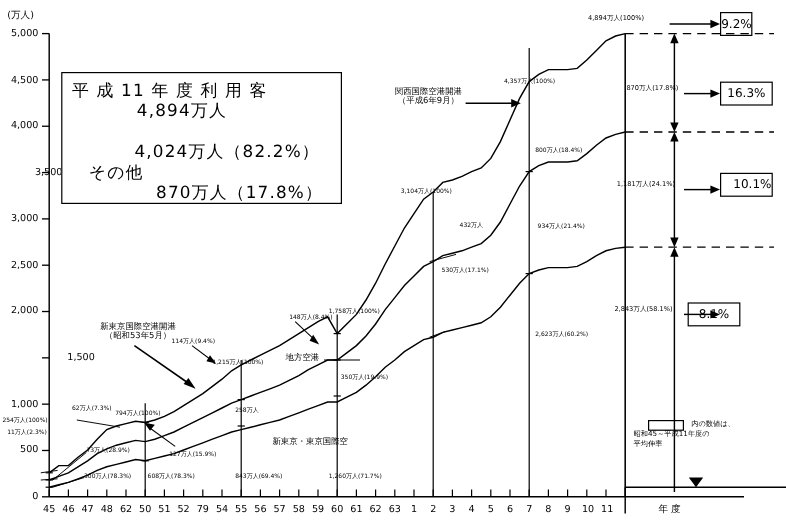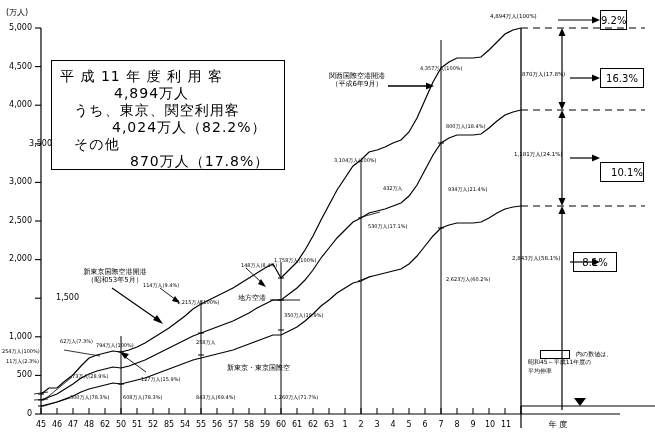--- a/index.html
+++ b/index.html
@@ -194,21 +194,21 @@
   <div class="txt ylab" style="left:0px;top:409px;width:32px;">0</div>
 
   <div class="txt xlab" style="left:33px;top:420px;width:16px;">45</div>
   <div class="txt xlab" style="left:49px;top:420px;width:16px;">46</div>
   <div class="txt xlab" style="left:65px;top:420px;width:16px;">47</div>
   <div class="txt xlab" style="left:81px;top:420px;width:16px;">48</div>
   <div class="txt xlab" style="left:97px;top:420px;width:16px;">62</div>
   <div class="txt xlab" style="left:113px;top:420px;width:16px;">50</div>
   <div class="txt xlab" style="left:129px;top:420px;width:16px;">51</div>
   <div class="txt xlab" style="left:145px;top:420px;width:16px;">52</div>
-  <div class="txt xlab" style="left:161px;top:420px;width:16px;">85</div>
+  <div class="txt xlab" style="left:161px;top:420px;width:16px;">79</div>
   <div class="txt xlab" style="left:177px;top:420px;width:16px;">54</div>
   <div class="txt xlab" style="left:193px;top:420px;width:16px;">55</div>
   <div class="txt xlab" style="left:209px;top:420px;width:16px;">56</div>
   <div class="txt xlab" style="left:225px;top:420px;width:16px;">57</div>
   <div class="txt xlab" style="left:241px;top:420px;width:16px;">58</div>
   <div class="txt xlab" style="left:257px;top:420px;width:16px;">59</div>
   <div class="txt xlab" style="left:273px;top:420px;width:16px;">60</div>
   <div class="txt xlab" style="left:289px;top:420px;width:16px;">61</div>
   <div class="txt xlab" style="left:305px;top:420px;width:16px;">62</div>
   <div class="txt xlab" style="left:321px;top:420px;width:16px;">63</div>
@@ -222,21 +222,20 @@
   <div class="txt xlab" style="left:449px;top:420px;width:16px;">8</div>
   <div class="txt xlab" style="left:465px;top:420px;width:16px;">9</div>
   <div class="txt xlab" style="left:481px;top:420px;width:18px;">10</div>
   <div class="txt xlab" style="left:497px;top:420px;width:18px;">11</div>
 
   <div class="txt xlab" style="left:530px;top:420px;width:56px;font-size:8px;">年 度</div>
 
   <div class="infobox" style="left:51px;top:60px;width:234px;height:110px;">
     <div class="infoline" style="position:absolute;left:8px;top:5px;">平 成 11 年 度 利 用 客</div>
     <div class="infoline" style="position:absolute;left:62px;top:22px;">4,894万人</div>
-    <div class="infoline" style="position:absolute;left:22px;top:39px;">うち、東京、関空利用客</div>
     <div class="infoline" style="position:absolute;left:60px;top:56px;">4,024万人（82.2%）</div>
     <div class="infoline" style="position:absolute;left:22px;top:73px;">その他</div>
     <div class="infoline" style="position:absolute;left:78px;top:90px;">870万人（17.8%）</div>
   </div>
 
   <div class="txt mid" style="left:60px;top:268px;text-align:center;width:110px;">新東京国際空港開港
 （昭和53年5月）</div>
 
   <div class="txt mid" style="left:320px;top:72px;text-align:center;width:74px;">関西国際空港開港
 （平成6年9月）</div>
@@ -274,21 +273,21 @@
   <div class="txt tiny2" style="left:522px;top:71px;">870万人(17.8%)</div>
   <div class="txt tiny2" style="left:514px;top:151px;">1,181万人(24.1%)</div>
   <div class="txt tiny2" style="left:512px;top:255px;">2,843万人(58.1%)</div>
 
   <div class="boxed pct" style="position:absolute;left:600px;top:10px;width:27px;height:20px;">
     <span style="display:block;padding-top:4px;">9.2%</span>
   </div>
   <div class="boxed pct" style="position:absolute;left:600px;top:68px;width:44px;height:20px;">
     <span style="display:block;padding-top:4px;">16.3%</span>
   </div>
-  <div class="boxed pct" style="position:absolute;left:600px;top:162px;width:44px;height:20px;padding-left:10px;">
+  <div class="boxed pct" style="position:absolute;left:600px;top:144px;width:44px;height:20px;padding-left:10px;">
     <span style="display:block;padding-top:4px;">10.1%</span>
   </div>
   <div class="boxed pct" style="position:absolute;left:573px;top:252px;width:44px;height:20px;">
     <span style="display:block;padding-top:4px;">8.1%</span>
   </div>
 
   <div class="noteswatch" style="left:540px;top:350px;width:30px;height:9px;"></div>
   <div class="notebox" style="left:528px;top:350px;width:120px;text-indent:48px;">内の数値は、
 昭和45～平成11年度の
 平均伸率</div>

